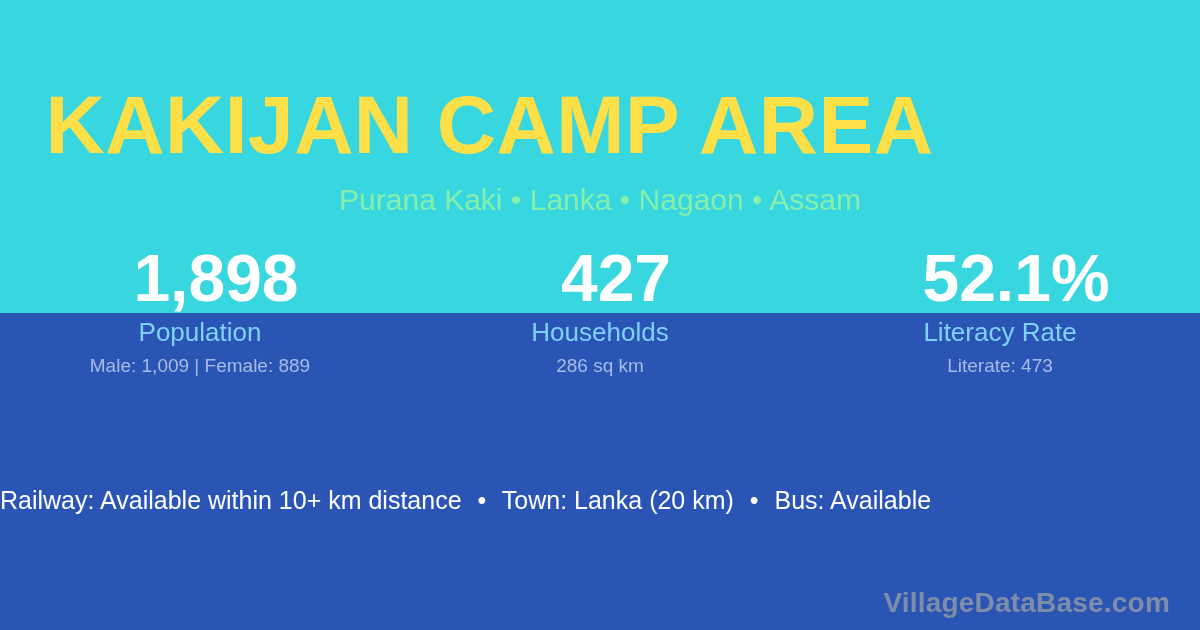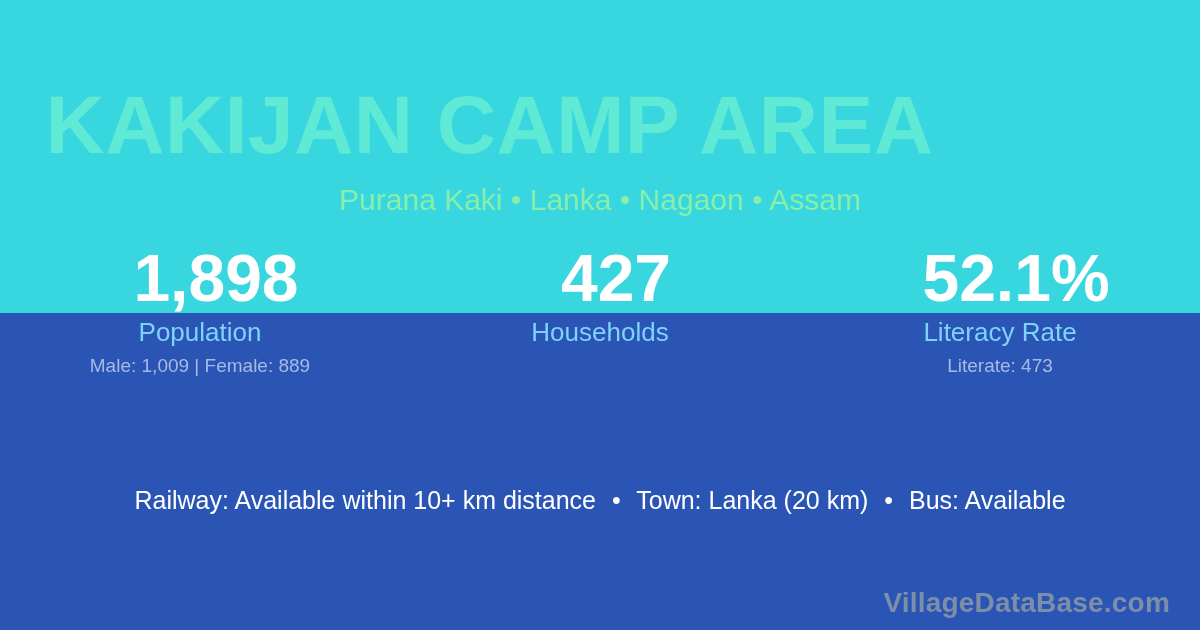--- a/index.html
+++ b/index.html
@@ -46,21 +46,21 @@
     margin: 0;
     padding: 0;
     position: absolute;
     left: 0;
     top: 78px;
     width: 979px;
     font-size: 82px;
     line-height: 94px;
     font-weight: 700;
     letter-spacing: 0.5px;
-    color: #5eead4;
+    color: #fde047;
     white-space: nowrap;
   }
   .subtitle {
     margin: 0;
     padding: 0;
     position: absolute;
     left: 0;
     top: 181px;
     width: 1200px;
     font-size: 30px;
@@ -107,21 +107,20 @@
     color: #a6bae6;
     white-space: nowrap;
   }
 
   
   .amenities {
     position: absolute;
     left: 0;
     top: 484px;
     width: 1200px;
-    text-align: center;
     font-size: 25px;
     line-height: 32px;
     font-weight: 400;
     color: #ffffff;
     white-space: nowrap;
   }
   .amen-sep {
     display: inline-block;
     padding: 0 9px;
     color: #ffffff;
@@ -156,20 +155,21 @@
 
     <div class="stat">
       <div class="stat-value">1,898</div>
       <div class="stat-label">Population</div>
       <div class="stat-sub">Male: 1,009 | Female: 889</div>
     </div>
 
     <div class="stat">
       <div class="stat-value">427</div>
       <div class="stat-label">Households</div>
+      <div class="stat-sub">286 sq km</div>
     </div>
 
     <div class="stat">
       <div class="stat-value">52.1%</div>
       <div class="stat-label">Literacy Rate</div>
       <div class="stat-sub">Literate: 473</div>
     </div>
 
   </div>
 

